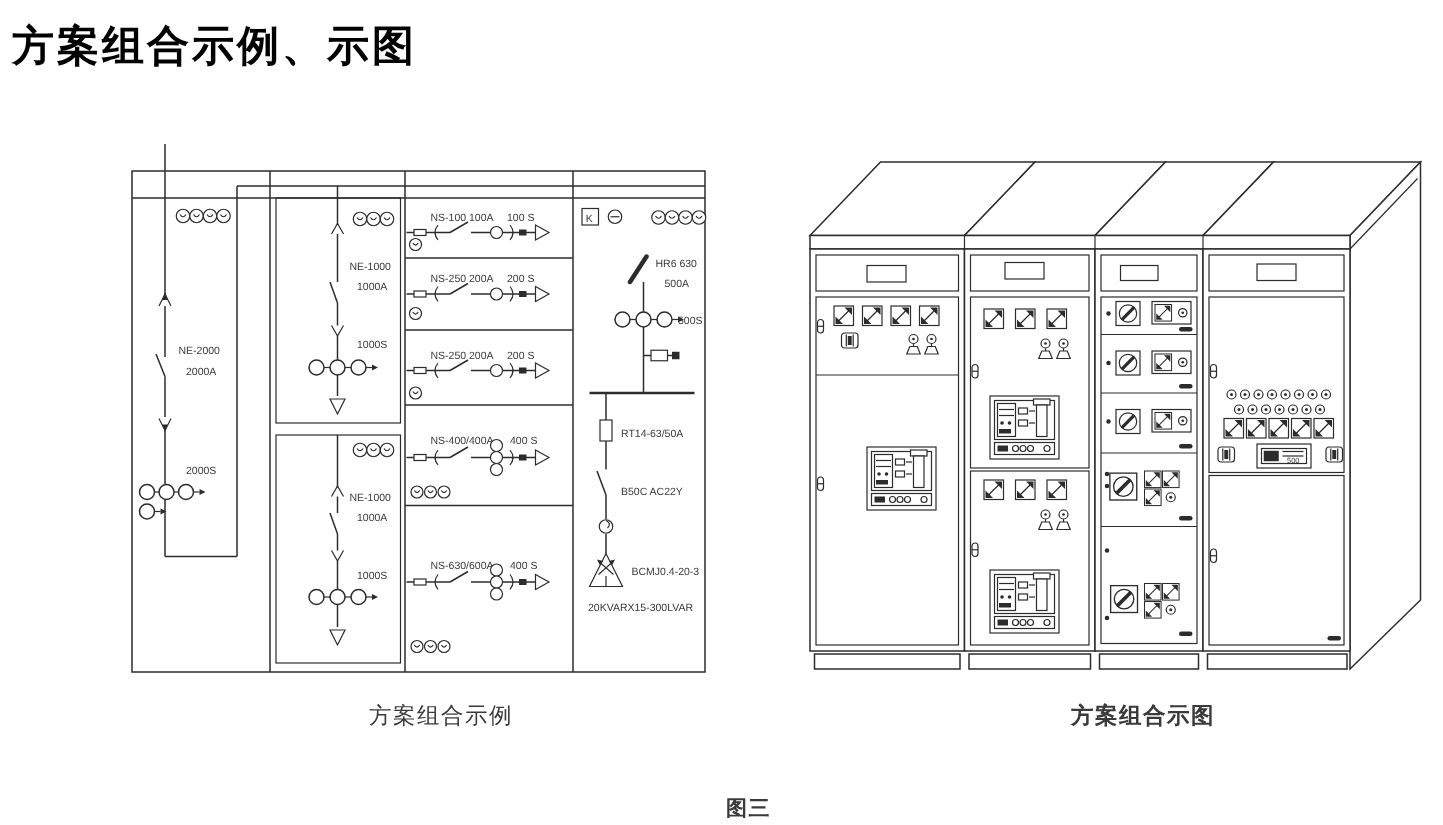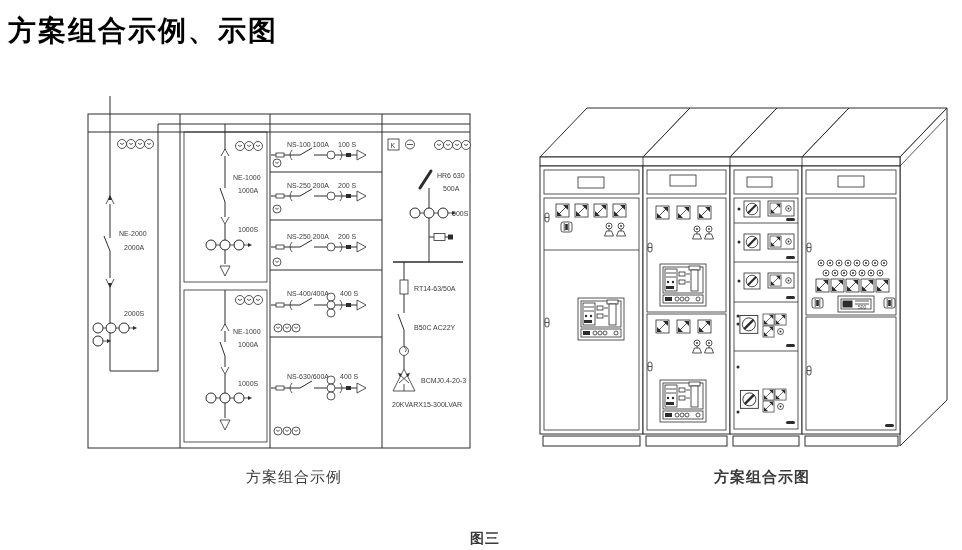--- a/index.html
+++ b/index.html
@@ -1,21 +1,21 @@
 <!DOCTYPE html>
 <html><head>
 <meta charset="utf-8">
 <style>
   html,body{margin:0;padding:0;background:#ffffff;}
   body{width:962px;height:550px;position:relative;font-family:"Liberation Sans",sans-serif;overflow:hidden;}
   .page-title{position:absolute;left:8px;top:12px;font-size:28px;font-weight:bold;letter-spacing:2px;color:#000000;}
   .caption{position:absolute;top:468px;font-size:15px;color:#3a3a3a;letter-spacing:1px;}
   .caption-left{left:246px;}
   .caption-right{left:714px;font-weight:bold;}
-  .figure-label{position:absolute;left:445px;top:530px;width:80px;text-align:center;font-size:14px;font-weight:600;color:#3a3a3a;letter-spacing:1px;}
+  .figure-label{position:absolute;left:459px;top:530px;width:80px;text-align:center;font-size:14px;font-weight:600;color:#3a3a3a;letter-spacing:1px;}
   svg{position:absolute;overflow:visible;}
   svg line, svg path, svg rect, svg circle, svg polyline, svg polygon{vector-effect:none;}
   .ln{stroke:#2c2c2c;stroke-width:1;fill:none;}
   .lnthin{stroke:#2c2c2c;stroke-width:.8;fill:none;}
   .wfill{fill:#ffffff;stroke:#2c2c2c;stroke-width:1;}
   .wthin{fill:#ffffff;stroke:#2c2c2c;stroke-width:.8;}
   .dk{fill:#2c2c2c;stroke:none;}
   .lbl{font-family:"Liberation Sans",sans-serif;font-size:7px;fill:#3b3b3b;}
   .lbl5{font-family:"Liberation Sans",sans-serif;font-size:5px;fill:#3b3b3b;}
 </style>

